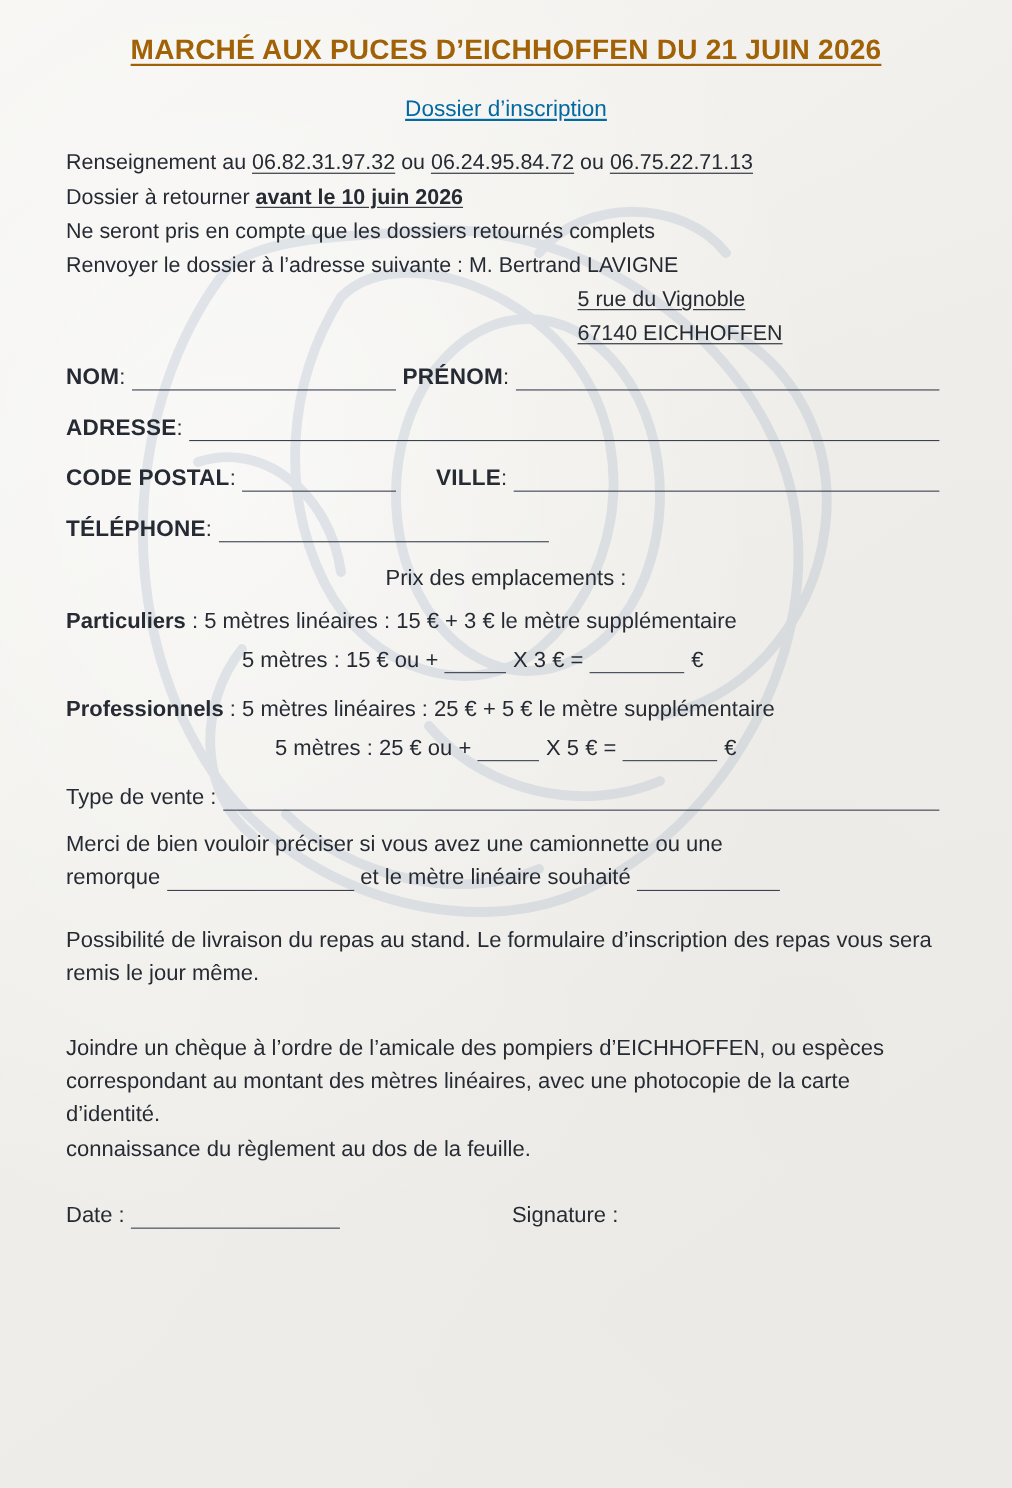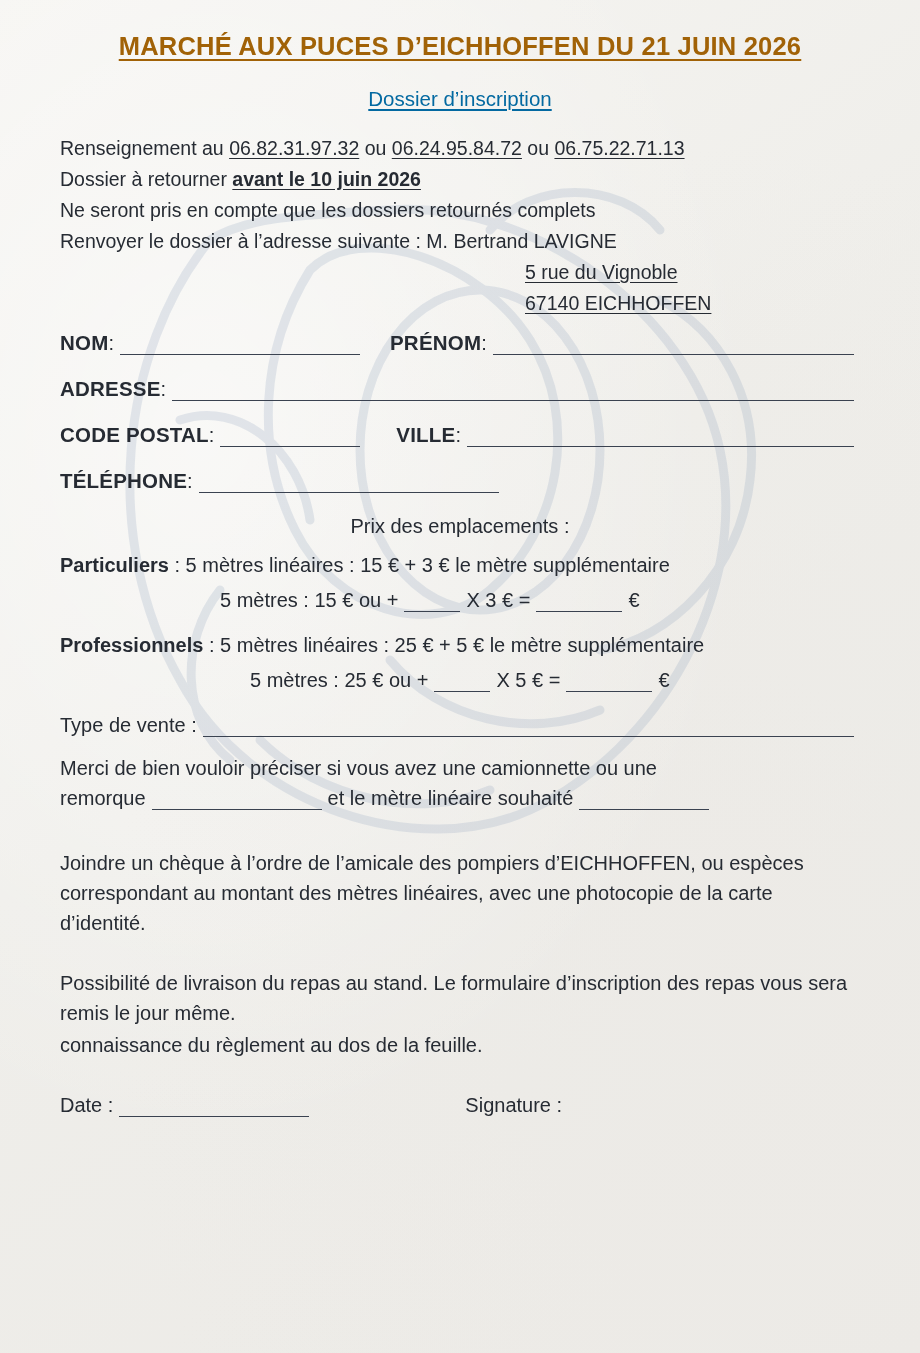--- a/index.html
+++ b/index.html
@@ -187,21 +187,21 @@
     <div class="addr-line u">5 rue du Vignoble</div>
     <div class="addr-line u">67140 EICHHOFFEN</div>
   </div>
 
   <div class="fields">
 
     <div class="field-row">
       <span class="fl">NOM</span>
         <span class="fl-colon"> :</span>
       <span class="blank" style="width:240px"></span>
-      <span class="fl" style="margin-left:24px">PRÉNOM</span>
+      <span class="fl" style="">PRÉNOM</span>
         <span class="fl-colon"> :</span>
       <span class="blank grow"></span>
     </div>
 
     <div class="field-row">
       <span class="fl">ADRESSE</span>
         <span class="fl-colon"> :</span>
       <span class="blank grow"></span>
     </div>
 
@@ -255,23 +255,23 @@
 
   <div class="para">Merci de bien vouloir préciser si vous avez une camionnette ou une</div>
 
   <div class="inline-row" style="margin-top:4px">
     <span>remorque</span>
     <span class="blank" style="width:170px"></span>
     <span> et le mètre linéaire souhaité</span>
     <span class="blank" style="width:130px"></span>
   </div>
 
+  <div class="para mt-lg">Possibilité de livraison du repas au stand. Le formulaire d’inscription des repas vous sera remis le jour même.</div>
+
   <div class="para mt-xl">Joindre un chèque à l’ordre de l’amicale des pompiers d’EICHHOFFEN, ou espèces correspondant au montant des mètres linéaires, avec une photocopie de la carte d’identité.</div>
-
-  <div class="para mt-lg">Possibilité de livraison du repas au stand. Le formulaire d’inscription des repas vous sera remis le jour même.</div>
 
 
   <div class="para" style="margin-top:2px">connaissance du règlement au dos de la feuille.</div>
   <div class="para" style="margin-top:2px"></div>
 
   <div class="sig-row">
     <span>Date :</span>
     <span class="blank" style="width:190px"></span>
     <span class="sig-gap"></span>
     <span>Signature :</span>

